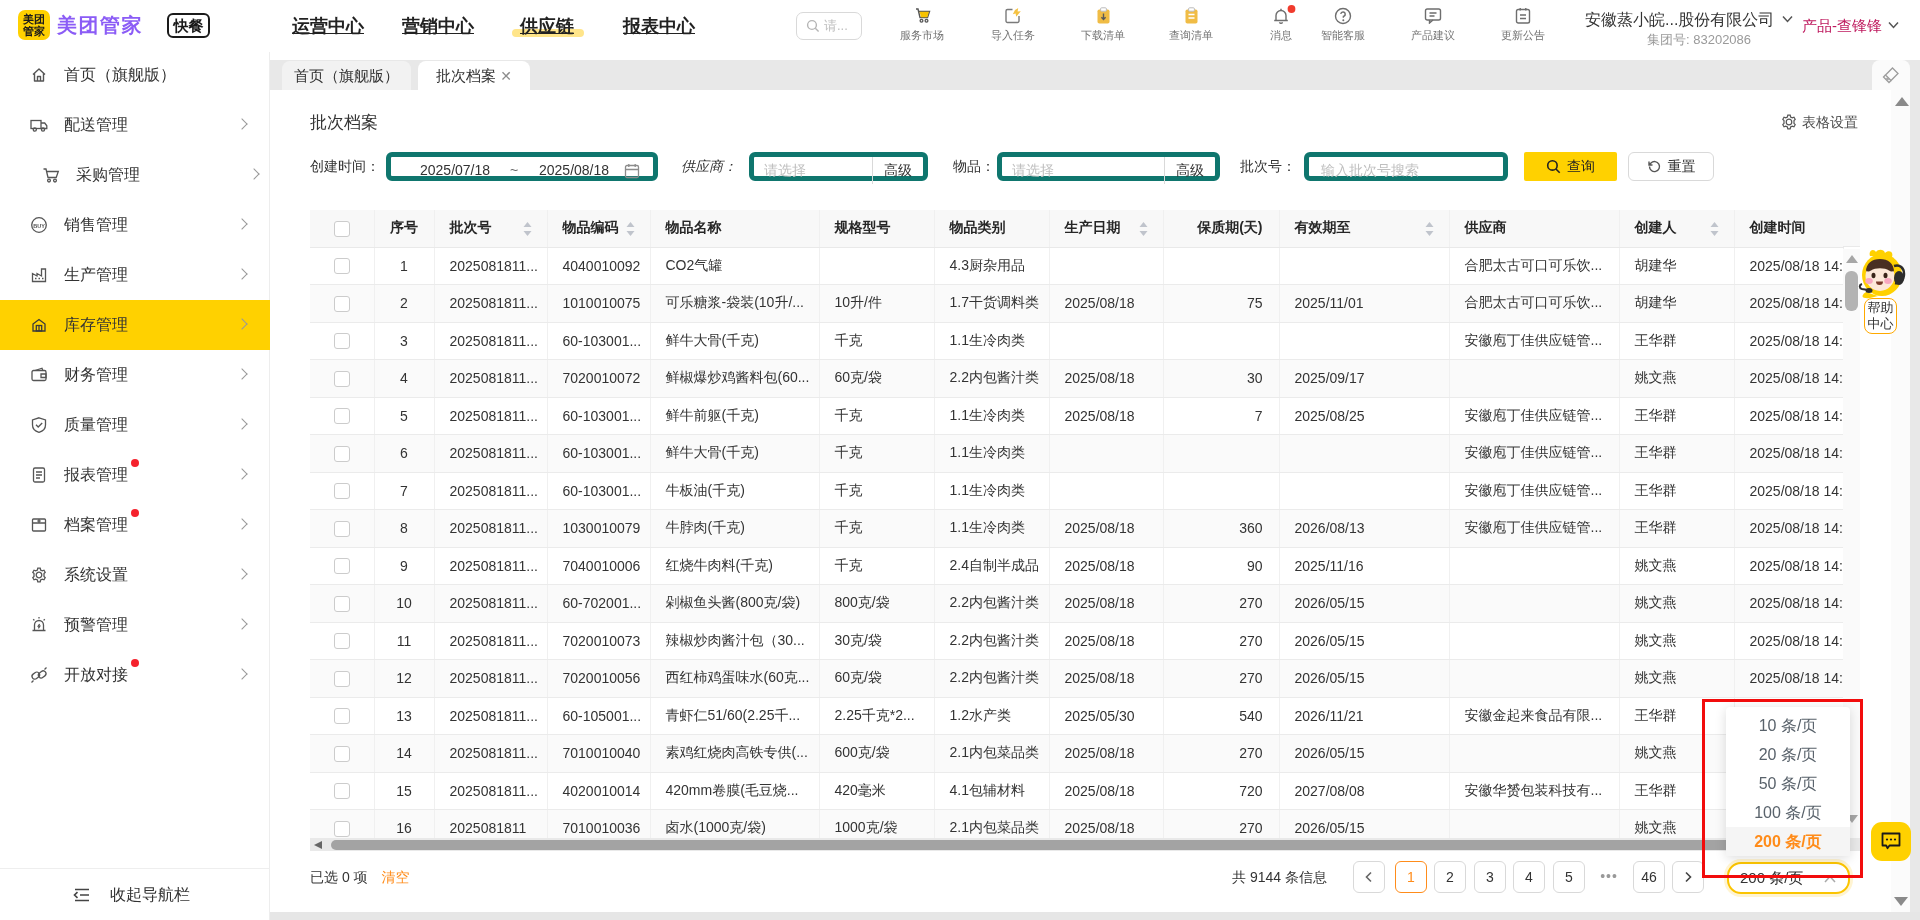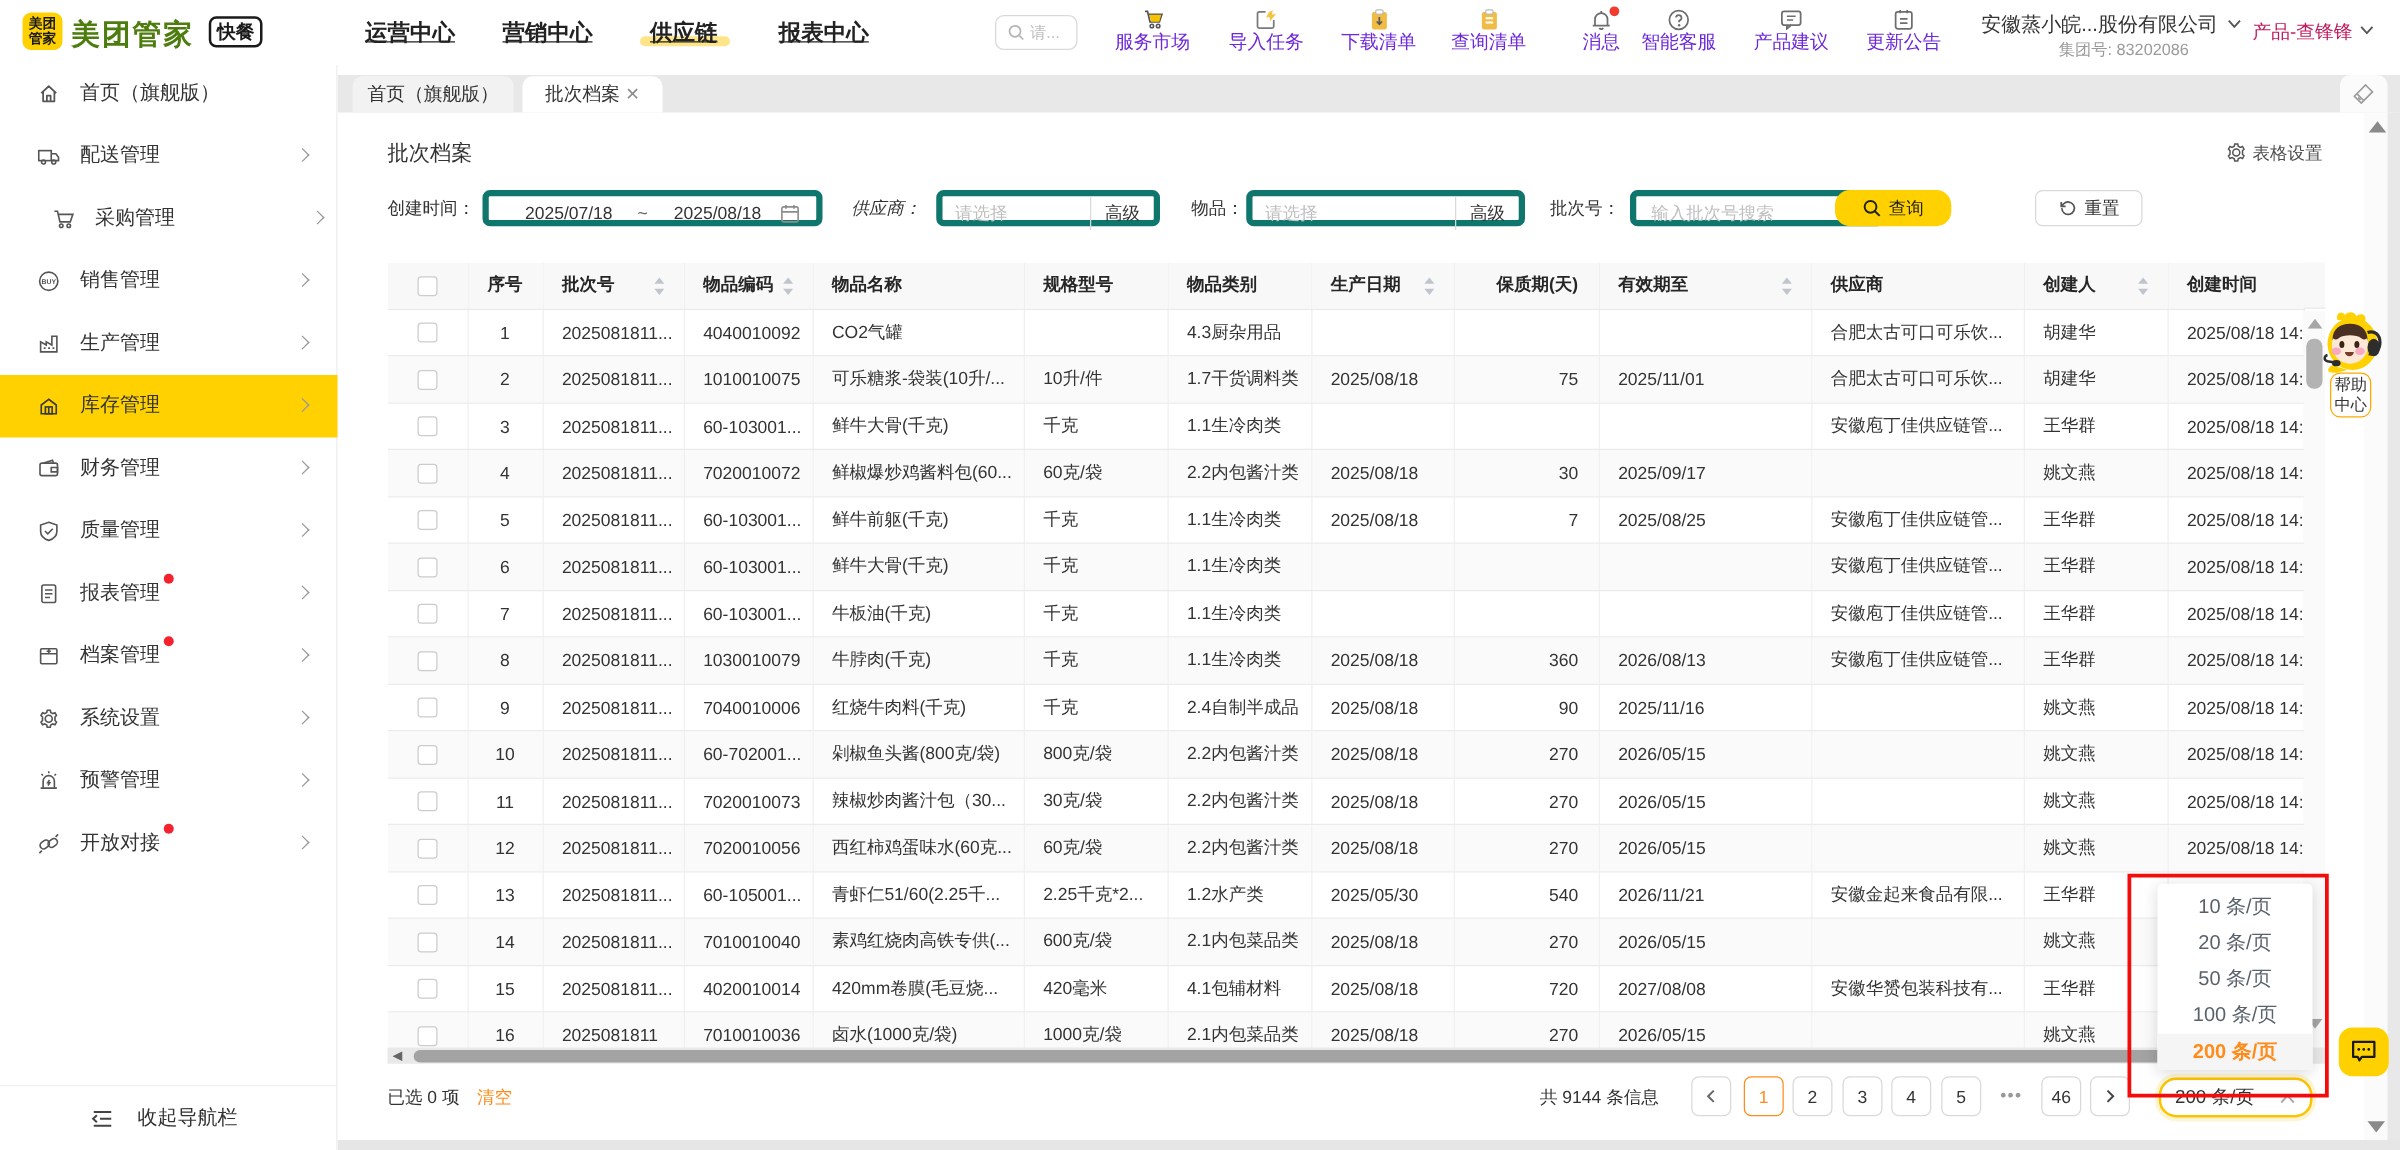--- a/index.html
+++ b/index.html
@@ -1,28 +1,28 @@
 <!DOCTYPE html>
 <html lang="zh"><head>
 <meta charset="UTF-8">
 <title>批次档案</title>
 <style>
 *{margin:0;padding:0;box-sizing:border-box;}
 html,body{width:1920px;height:920px;overflow:hidden;font-family:"Liberation Sans",sans-serif;background:#fff;}
 
 #topnav{position:absolute;left:0;top:0;width:1920px;height:52px;background:#fff;z-index:30;}
 #logo{position:absolute;left:18px;top:10px;width:32px;height:30px;background:#FFD100;border-radius:7px;color:#1a1a1a;font-weight:bold;font-size:11px;line-height:12px;text-align:center;padding-top:3px;letter-spacing:0;}
-#logotext{position:absolute;left:57px;top:12px;font-size:23px;font-weight:bold;color:#4d7c0f;letter-spacing:1.5px;}
+#logotext{position:absolute;left:57px;top:12px;font-size:20px;font-weight:bold;color:#8b5cf6;letter-spacing:1.5px;}
 #badge{position:absolute;left:167px;top:13px;width:43px;height:25px;border:2px solid #1a1a1a;border-radius:6px;font-size:15px;font-weight:bold;color:#1a1a1a;text-align:center;line-height:21px;}
 .navitem{position:absolute;top:0;height:52px;line-height:52px;font-size:18px;font-weight:600;color:#222;text-align:center;z-index:2;text-decoration:underline;}
 #navul{position:absolute;left:512px;top:29px;width:72px;height:8px;border-radius:4px;background:#ffe58a;z-index:1;}
 #searchbox{position:absolute;left:796px;top:12px;width:66px;height:28px;border:1px solid #d9d9d9;border-radius:7px;color:#bfbfbf;font-size:13px;line-height:26px;}
 .tbi{position:absolute;top:0;width:90px;height:52px;text-align:center;}
 .tbi .ic{display:block;margin:7px auto 1px;height:17px;}
-.tbi .tx{font-size:15px;color:#6d28d9;line-height:18px;}
+.tbi .tx{font-size:11px;color:#737373;line-height:18px;}
 #comp .l1{position:absolute;left:1585px;top:10px;font-size:16px;color:#333;white-space:nowrap;}
 #comp .l2{position:absolute;left:1647px;top:31px;font-size:13px;color:#9a9a9a;white-space:nowrap;}
 #user{position:absolute;left:1802px;top:0;height:52px;line-height:52px;font-size:15px;color:#be185d;}
 
 #sidebar{position:absolute;left:0;top:52px;width:270px;height:868px;background:#fff;z-index:20;border-right:1px solid #ededed;}
 .sbitem{position:absolute;left:0;width:270px;height:50px;}
 .sbitem .sic{position:absolute;left:30px;top:16px;width:18px;height:18px;}
 .sbitem .stx{position:absolute;left:64px;top:0;height:50px;line-height:50px;font-size:16px;color:#333;}
 .sbitem .chev{position:absolute;right:24px;top:20px;width:8px;height:8px;border-right:1.6px solid #999;border-top:1.6px solid #999;transform:rotate(45deg);}
 .sbitem.active{background:#FFD100;}
@@ -33,21 +33,21 @@
 .tab{position:absolute;top:1px;height:29px;border-radius:8px 8px 0 0;font-size:15px;color:#333;text-align:center;line-height:29px;}
 #tab1{left:12px;width:129px;background:#f2f2f2;}
 #tab2{left:148px;width:112px;background:#fff;}
 #cleanbtn{position:absolute;left:1602px;top:0;width:38px;height:30px;background:#fbfbfb;border-radius:8px 8px 0 0;}
 
 #title{position:absolute;left:310px;top:111px;font-size:17px;color:#333;font-weight:500;}
 #tset{position:absolute;left:1781px;top:114px;font-size:14px;color:#4f4f4f;}
 .flabel{position:absolute;top:152px;height:29px;line-height:29px;font-size:14px;color:#333;}
 .fbox{position:absolute;top:152px;height:29px;border:5px solid #0f766e;border-radius:6px;background:#fff;font-size:14px;color:#333;line-height:27px;}
 .ph{color:#bfbfbf;}
-#btnquery{position:absolute;left:1468px;top:152px;width:93px;height:29px;background:#FFD100;border-radius:12px;text-align:center;line-height:29px;font-size:14px;color:#222;}
+#btnquery{position:absolute;left:1524px;top:152px;width:93px;height:29px;background:#FFD100;border-radius:2px;text-align:center;line-height:29px;font-size:14px;color:#222;}
 #btnreset{position:absolute;left:1628px;top:152px;width:86px;height:29px;border:1px solid #d9d9d9;border-radius:6px;text-align:center;line-height:27px;font-size:14px;color:#333;background:#fff;}
 
 #tablewrap{position:absolute;left:310px;top:210px;width:1550px;height:641px;overflow:hidden;}
 table{border-collapse:collapse;table-layout:fixed;width:1533px;}
 th,td{height:37.5px;padding:0 0 0 15px;font-size:14px;color:#333;text-align:left;border-bottom:1px solid #ebebeb;border-right:1px solid #f0f0f0;overflow:hidden;white-space:nowrap;}
 th{height:37px;background:#f8f8f8;font-weight:bold;color:#262626;border-bottom:1px solid #e9e9e9;position:relative;}
 tr.even td{background:#fafafa;}
 td.ctr,th.ctr{text-align:center;padding:0;}
 td.num,th.num{text-align:right;padding:0 16px 0 0;}
 td.cbc,th.cbc{padding:0;text-align:center;}

